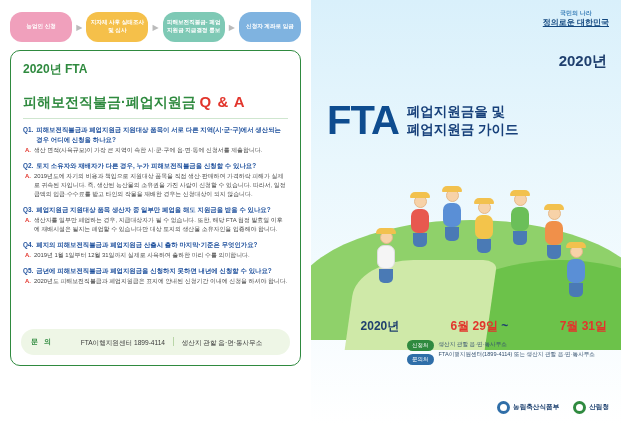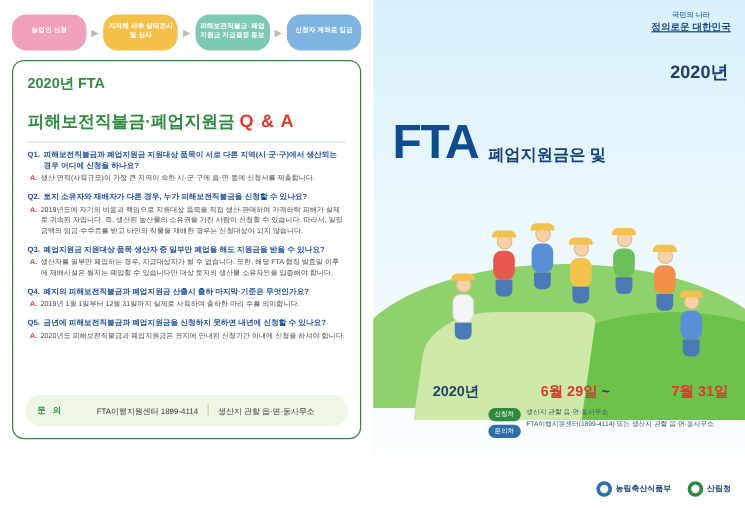--- a/index.html
+++ b/index.html
@@ -451,21 +451,22 @@
       <div class="l2">정의로운 대한민국</div>
     </div>
 
     <div class="r-head">
       <div class="r-year">2020년</div>
     </div>
 
     <div class="r-main">
       <div class="fta-word">FTA</div>
       <div class="r-main-right">
-        <div>폐업지원금은 및</div>
+        <div>폐업지원금을 및</div>
+        <div>폐업지원금 가이드</div>
       </div>
     </div>
 
     <div class="scene">
       <div class="hill"></div>
       <div class="hill2"></div>
       <div class="road"></div>
 
       <div class="fig c-red" style="left:96px; top:42px;">
         <div class="hat"></div>

